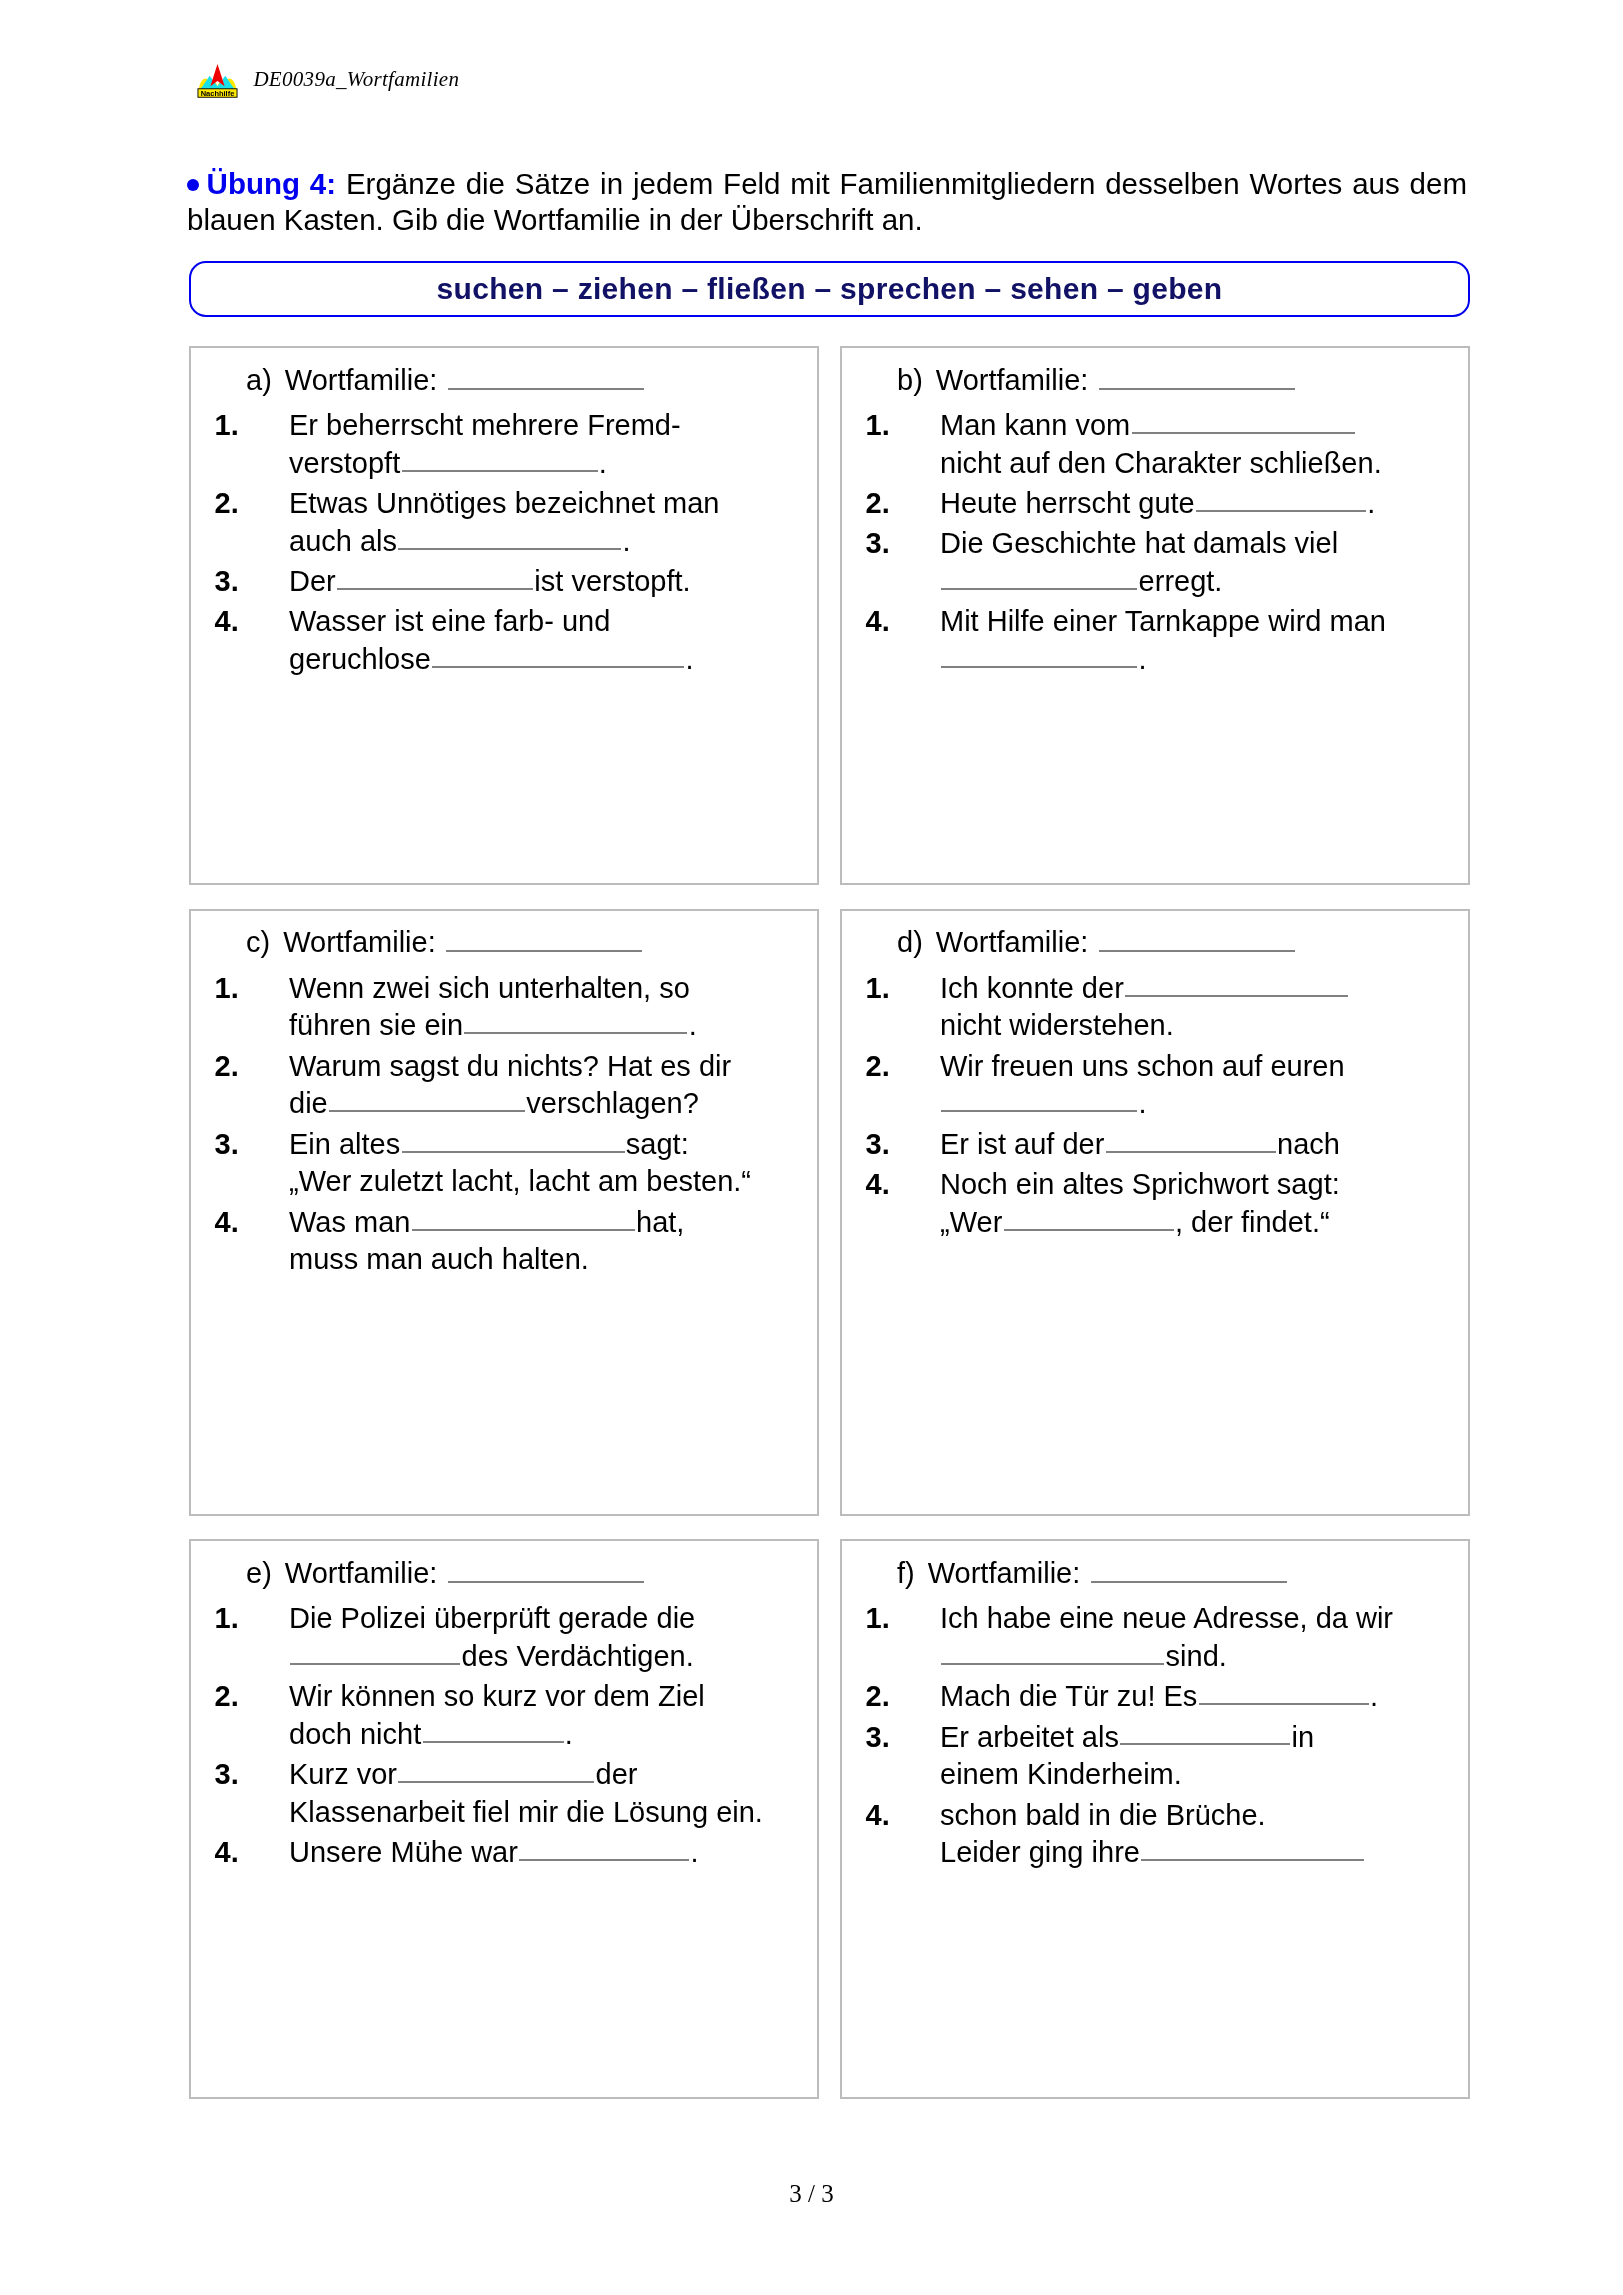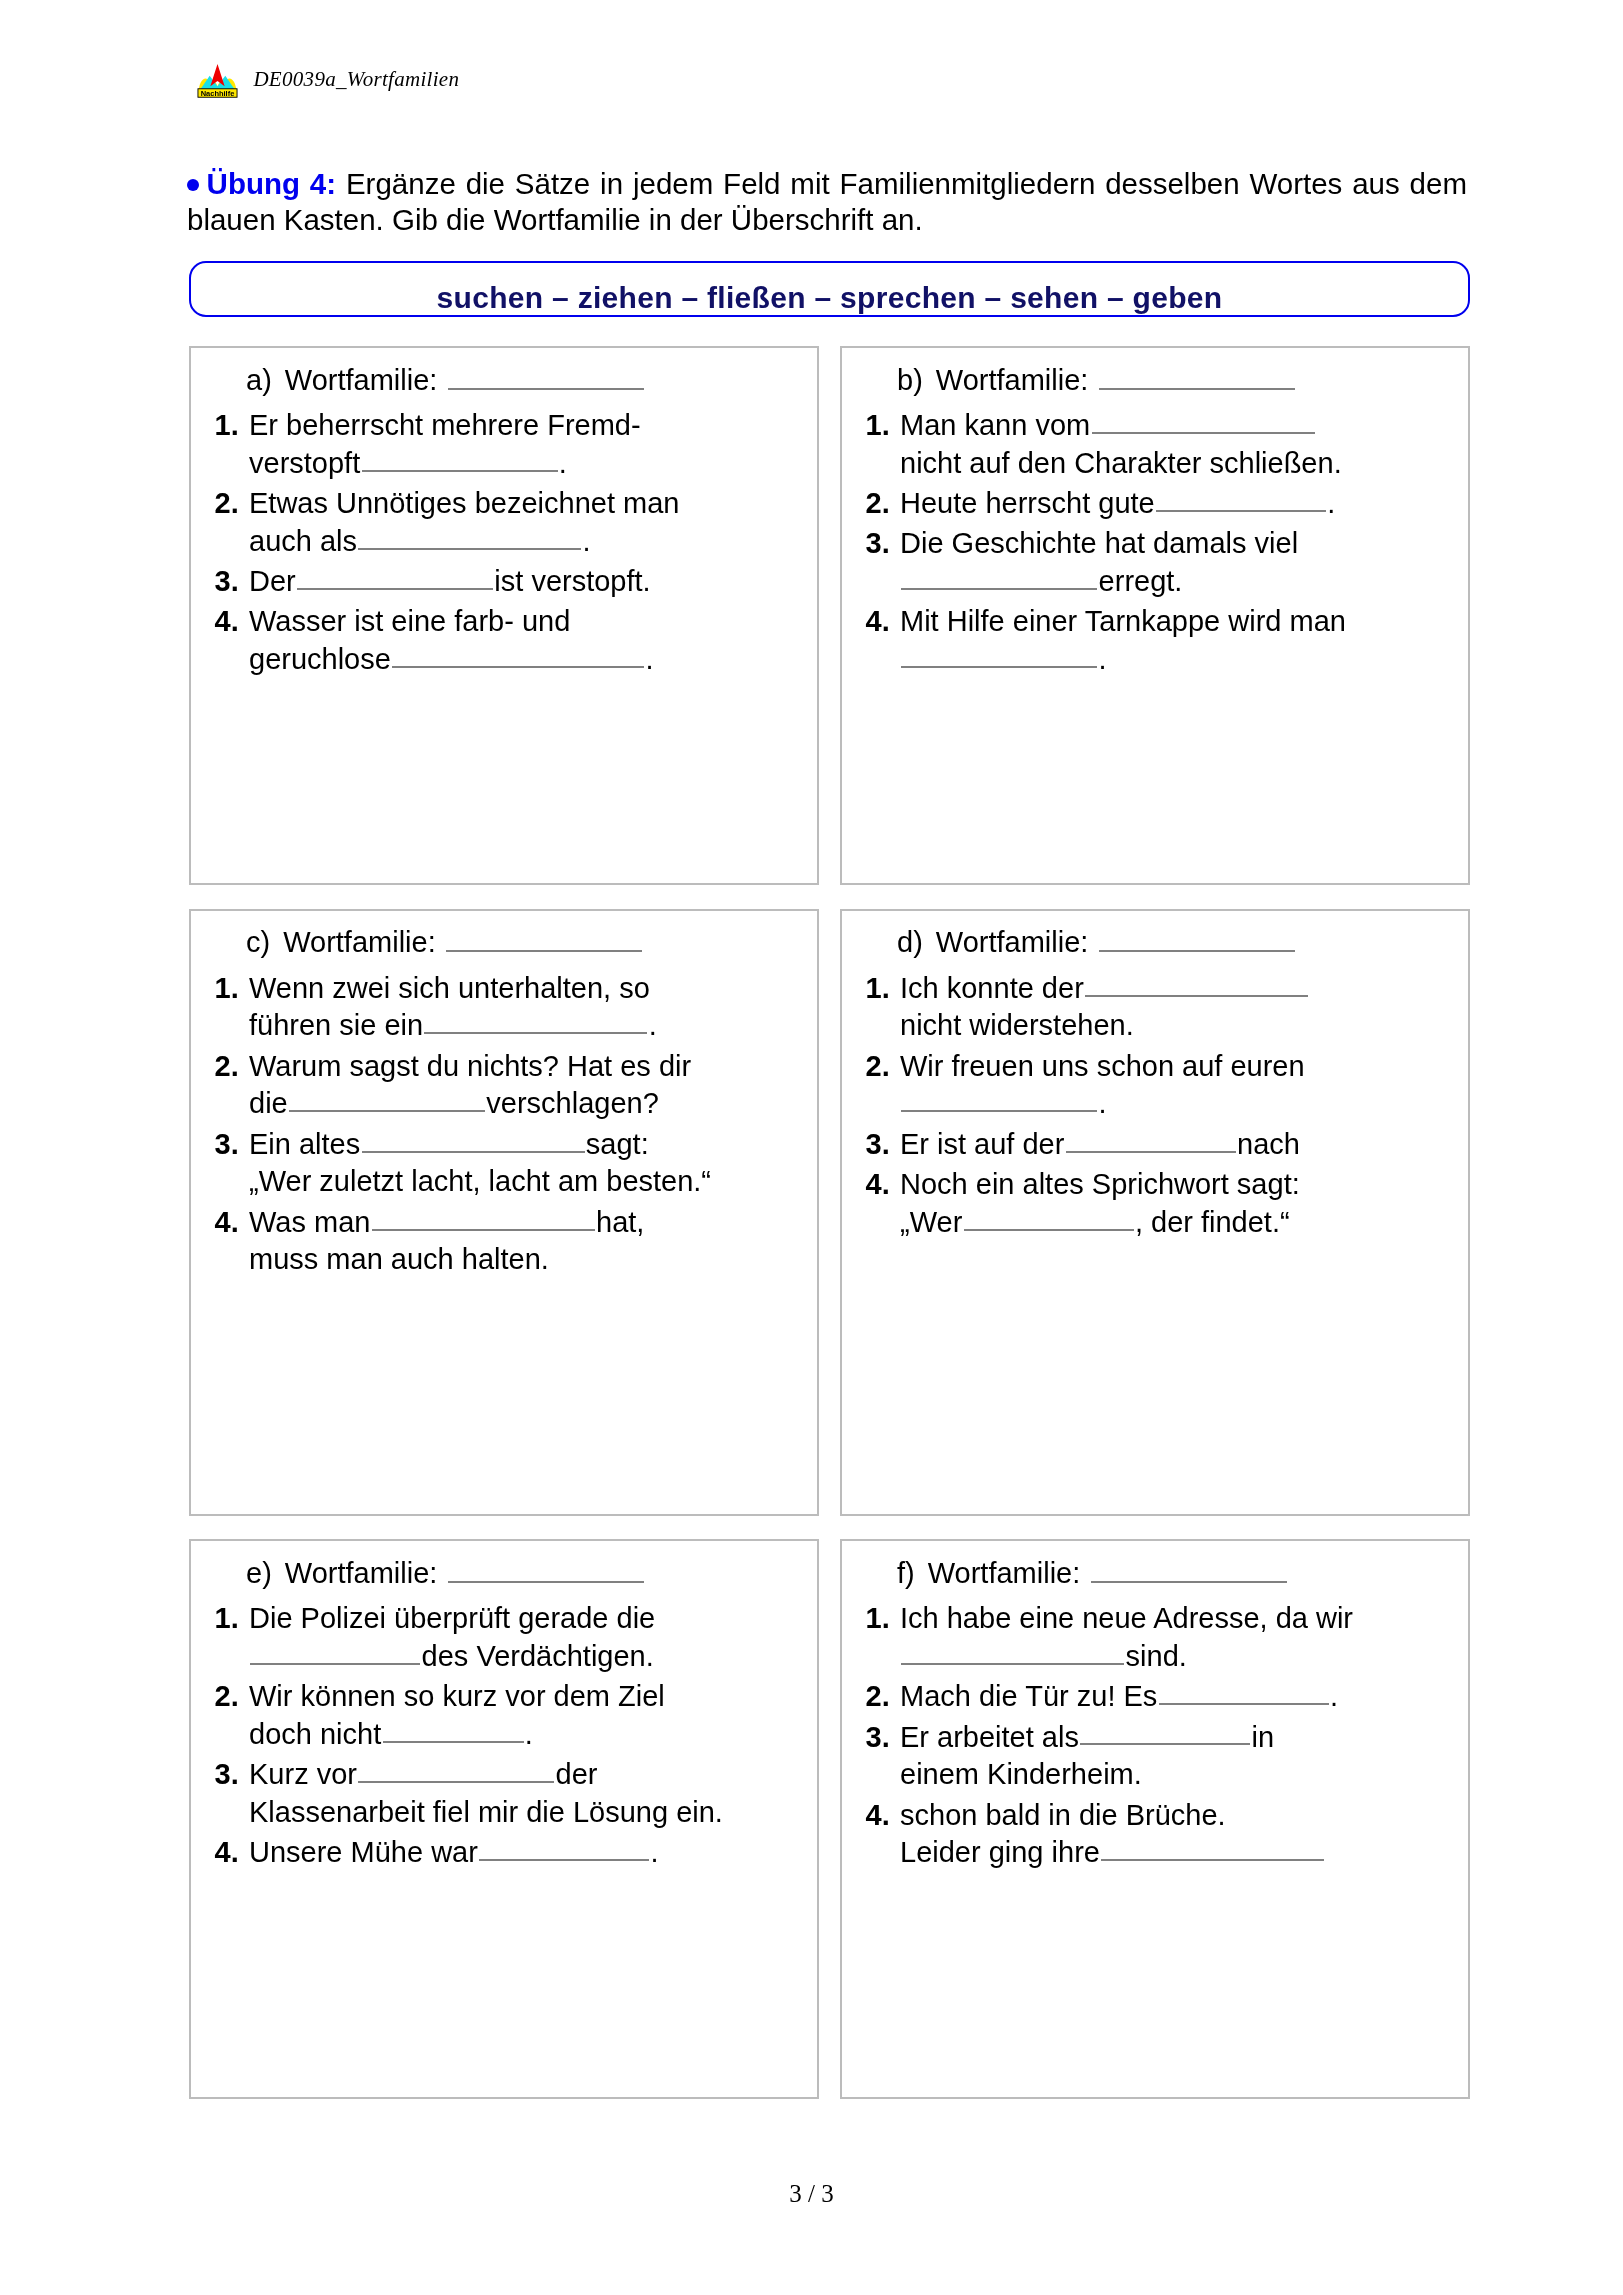--- a/index.html
+++ b/index.html
@@ -78,21 +78,21 @@
   .wordbank {
     position: absolute;
     left: 189px;
     top: 261px;
     width: 1281px;
     height: 56px;
     border: 2.6px solid #0000ee;
     border-radius: 17px;
     box-sizing: border-box;
     display: flex;
-    align-items: flex-end;
+    align-items: center;
     justify-content: center;
   }
   .wordbank-text {
     color: #111166;
     font-size: 30px;
     font-weight: 600;
     letter-spacing: 0.3px;
     white-space: nowrap;
   }
 
@@ -144,21 +144,21 @@
     font-weight: bold;
     width: 41px;
     text-align: left;
     padding-left: 6.5px;
     box-sizing: border-box;
   }
   .qtext {
     flex: 1 1 auto;
     min-width: 0;
   }
-  .qline { display: block; white-space: nowrap; }
+  .qline { display: block; white-space: nowrap; margin-left: 40px; }
 
   
   .blank {
     display: inline-block;
     border-bottom: 2.6px solid #808080;
     vertical-align: 0.04em;
     margin: 0 1.3px;
   }
   .b-xs { width: 141px; }
   .b-s  { width: 170px; }

